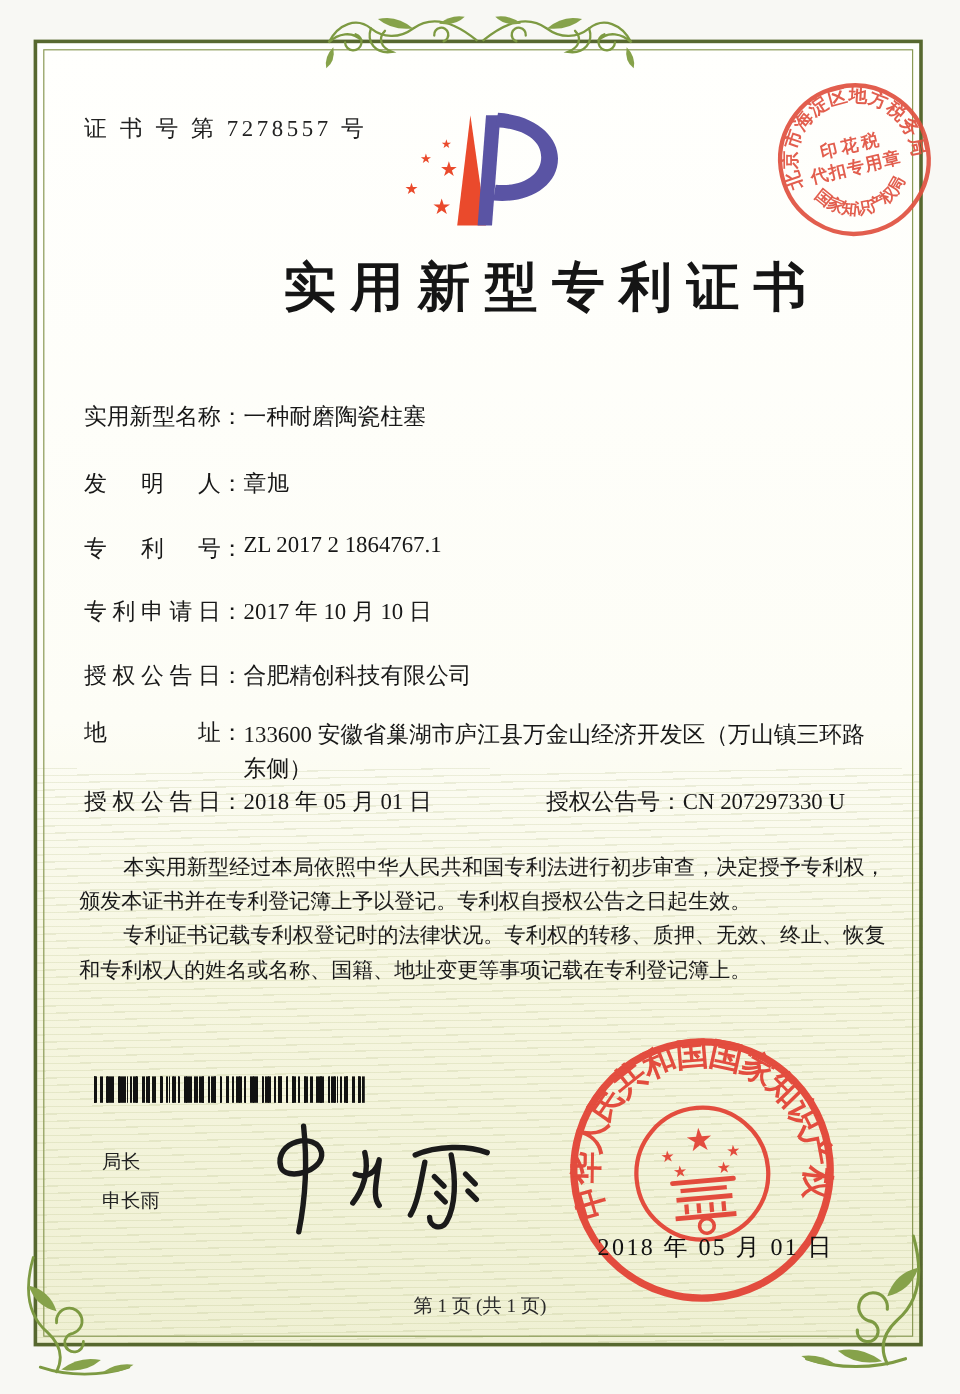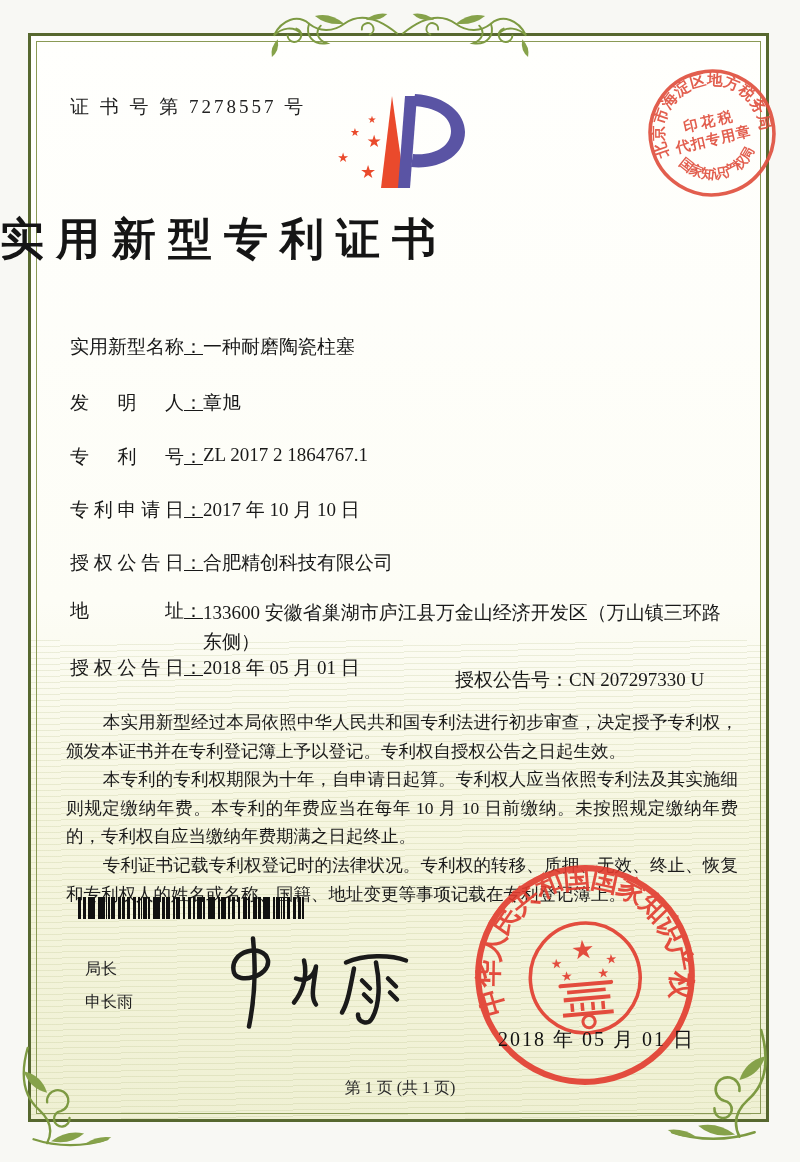--- a/index.html
+++ b/index.html
@@ -31,32 +31,32 @@
   .ornament{position:absolute;}
   .cert-no{
     position:absolute;left:70px;top:94px;font-size:19px;letter-spacing:3px;color:#222;
   }
   .logo{position:absolute;left:325px;top:66px;width:150px;height:142px;}
   .tax-stamp{
     position:absolute;left:645px;top:66px;width:134px;height:134px;
     transform:rotate(-13deg);opacity:.92;
   }
   .title{
-    position:absolute;left:0;top:210px;width:684px;text-align:left;
+    position:absolute;left:0;top:210px;width:684px;text-align:right;
     font-size:44px;font-weight:bold;letter-spacing:12px;color:#151515;
   }
   .rows{position:absolute;left:70px;top:0;width:670px;font-size:19px;color:#181818;}
-  .row{position:absolute;left:0;white-space:nowrap;text-decoration:underline;}
+  .row{position:absolute;left:0;white-space:nowrap;}
   .flabel{
     display:inline-block;width:114px;text-align:justify;text-align-last:justify;
     vertical-align:top;
   }
   .fvalue{display:inline-block;vertical-align:top;}
   .fvalue.wrap{white-space:normal;width:528px;line-height:29px;}
-  .grant-no-group{position:absolute;left:385px;top:12px;white-space:nowrap;}
+  .grant-no-group{position:absolute;left:385px;top:0;white-space:nowrap;}
   .body-text{
     position:absolute;left:66px;top:688px;width:672px;
     font-size:17.5px;line-height:28.6px;text-align:justify;color:#1a1a1a;margin-top:20px;
   }
   .body-text p{margin:0;text-indent:2.1em;}
   .barcode{
     position:absolute;left:78px;top:897px;width:226px;height:22px;
     background:
       repeating-linear-gradient(90deg,#111 0 2px,transparent 2px 5px),
       repeating-linear-gradient(90deg,#111 0 1px,transparent 1px 7px),
@@ -187,21 +187,20 @@
     <div class="row" style="top:655px;width:670px;">
       <span class="flabel">授权公告日</span><span>：</span><span class="fvalue">2018 年 05 月 01 日</span>
       <span class="grant-no-group">
         <span>授权公告号</span><span>：</span><span>CN 207297330 U</span>
       </span>
     </div>
   </div>
 
   <div class="body-text">
     <p>本实用新型经过本局依照中华人民共和国专利法进行初步审查，决定授予专利权，颁发本证书并在专利登记簿上予以登记。专利权自授权公告之日起生效。</p>
-    <p>本专利的专利权期限为十年，自申请日起算。专利权人应当依照专利法及其实施细则规定缴纳年费。本专利的年费应当在每年 10 月 10 日前缴纳。未按照规定缴纳年费的，专利权自应当缴纳年费期满之日起终止。</p>
     <p>专利证书记载专利权登记时的法律状况。专利权的转移、质押、无效、终止、恢复和专利权人的姓名或名称、国籍、地址变更等事项记载在专利登记簿上。</p>
   </div>
 
   <div class="barcode"></div>
 
   <div class="signer">
     <div>局长</div>
     <div>申长雨</div>
   </div>
 

